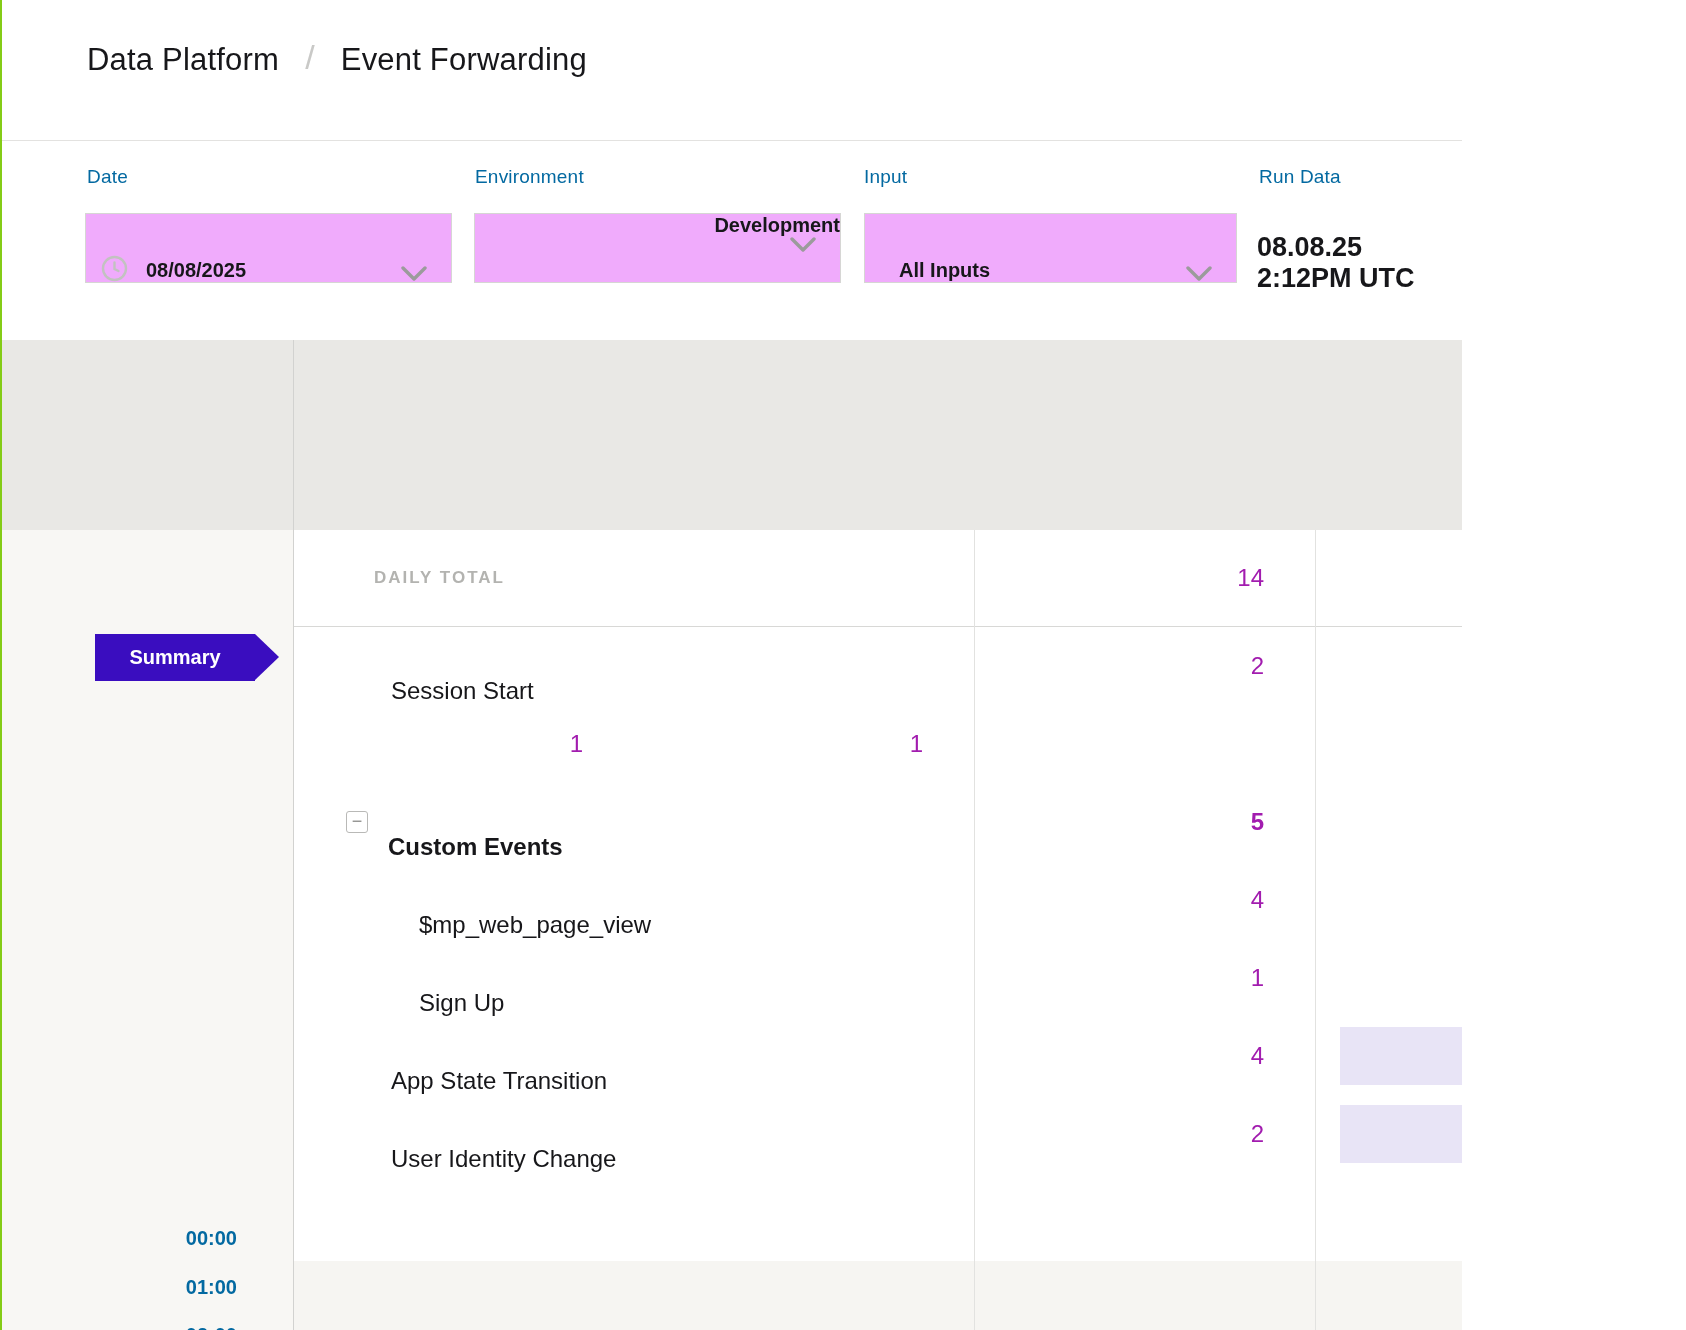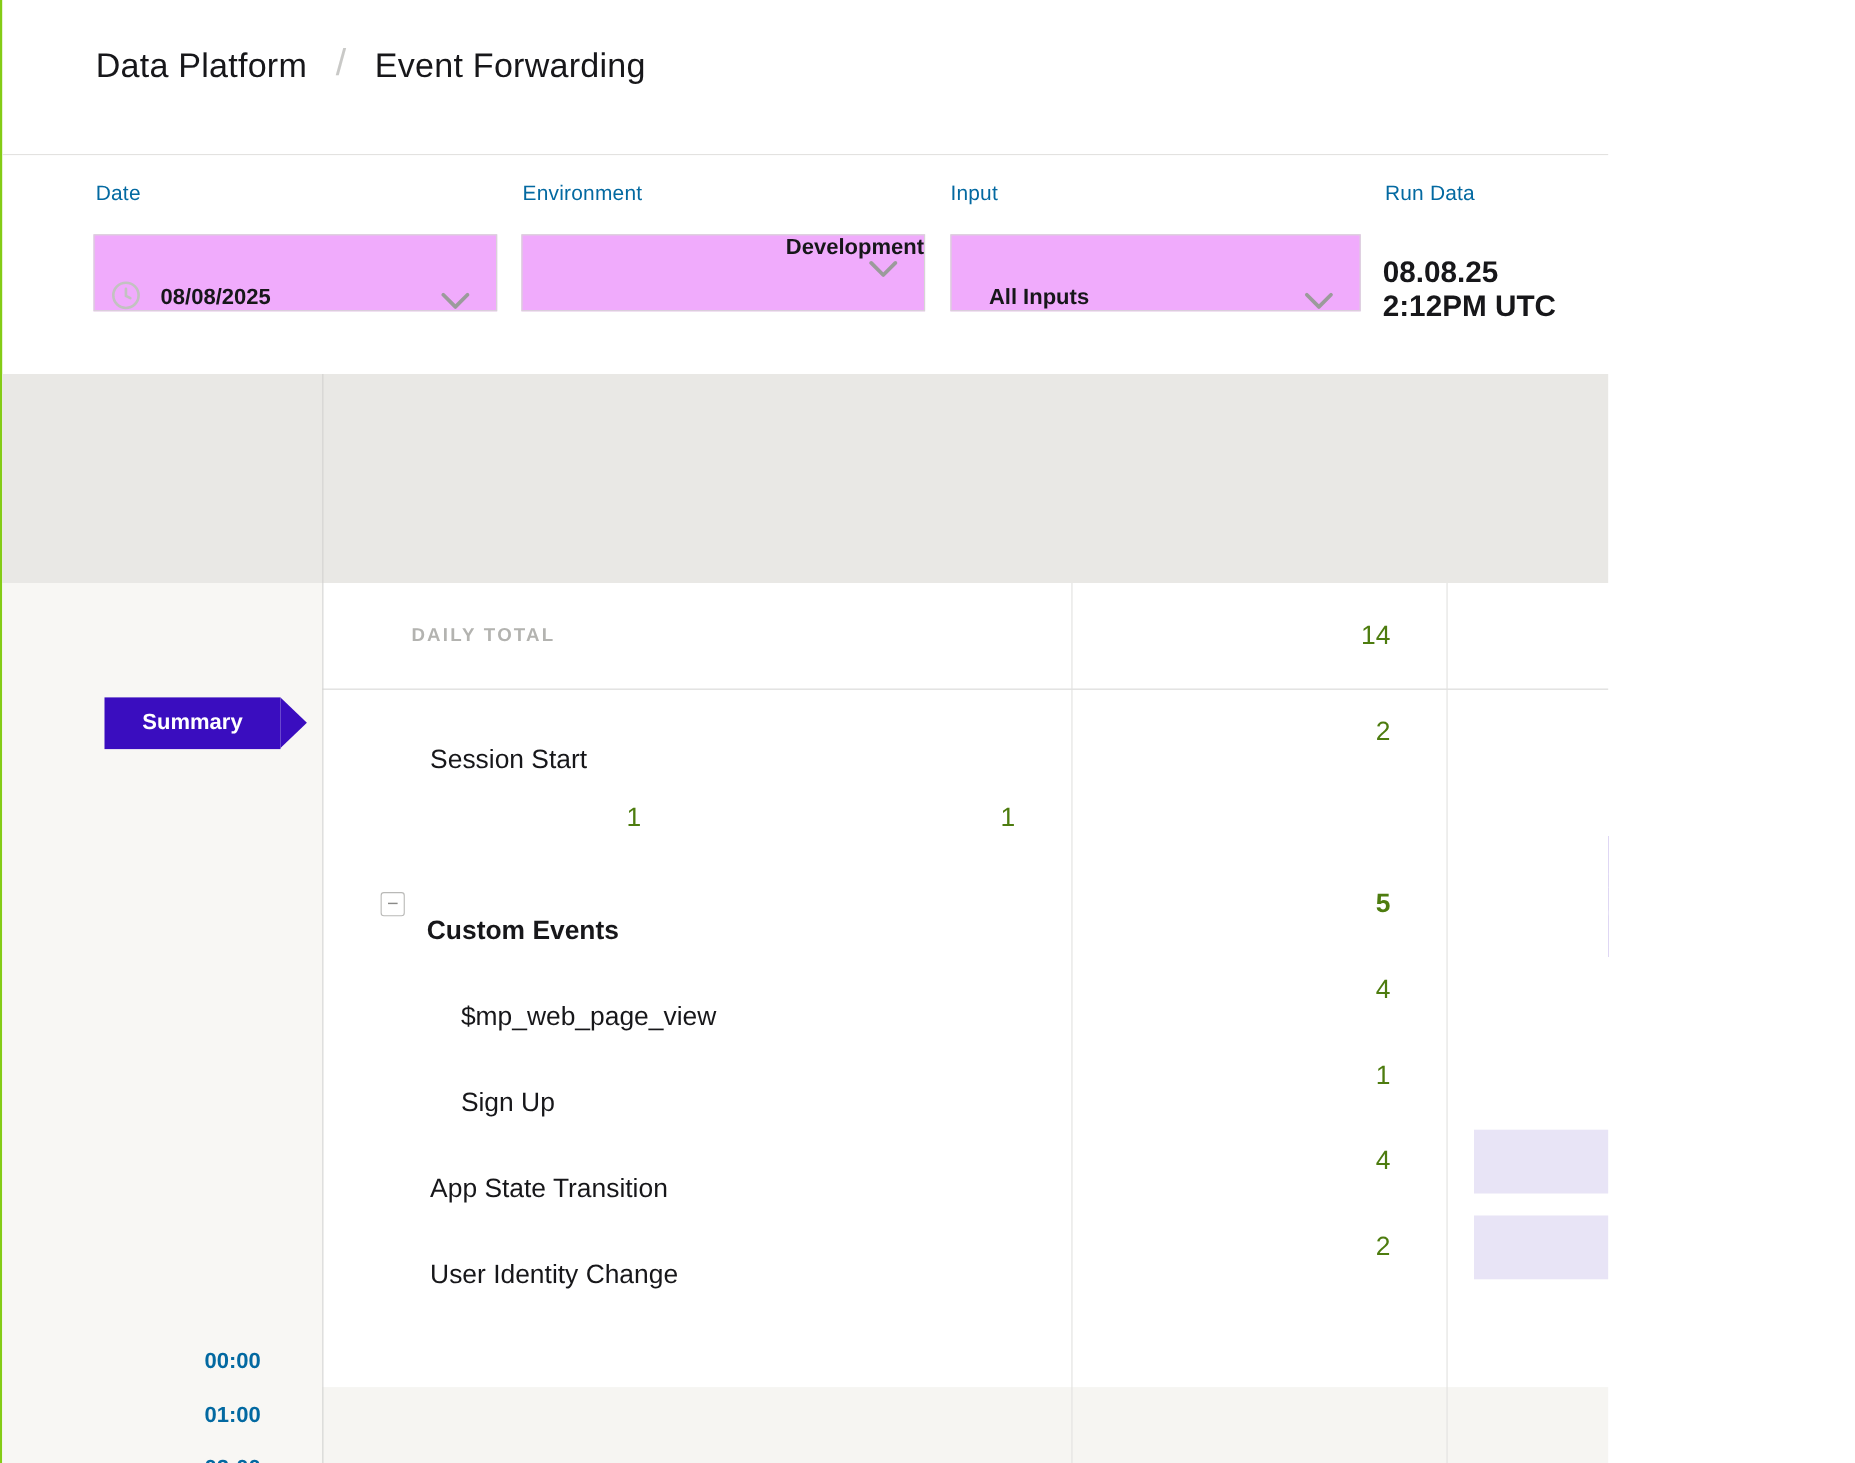--- a/index.html
+++ b/index.html
@@ -55,21 +55,21 @@
   .rows {}
   .trow { position:relative; height:78px; display:flex; }
   .cell-name { position:relative; width:681px; display:flex; align-items:flex-end; font-size:24px; }
   .cell-name .rlabel { margin-left:98px; }
   .trow.parent .cell-name .rlabel { margin-left:95px; font-weight:700; }
   .trow.child .cell-name .rlabel { margin-left:126px; }
   .collapse-box { position:absolute; left:53px; top:50%; transform:translateY(-50%); width:22px; height:22px; border:1.5px solid #b9b9b7; border-radius:3px; color:#8a8a88; font-size:18px; line-height:19px; text-align:center; background:#fff; cursor:pointer; }
   .cell-in { position:relative; width:341px; }
   .cell-out { position:relative; width:343px; }
   .cell-x { width:30px; }
-  .numv { position:absolute; top:50%; transform:translateY(-50%); font-size:24px; color:#4d7c0f; }
+  .numv { position:absolute; top:50%; transform:translateY(-50%); font-size:24px; color:#a21caf; }
   .cell-in .numv { right:51px; }
   .cell-out .numv { right:54px; }
   .trow.parent .numv, .daily-total .bold-note { font-weight:700; }
   .hl-box { position:absolute; left:25px; right:34px; top:10px; bottom:10px; background:#e8e4f6; }
 
   
   .vline { position:absolute; width:1px; background:#d2d2d0; }
   .vline.sb { left:291px; top:340px; height:990px; }
   .vline.c1 { left:972px; top:530px; height:800px; background:#e2e2e0; }
   .vline.c2 { left:1313px; top:530px; height:800px; background:#e2e2e0; }

